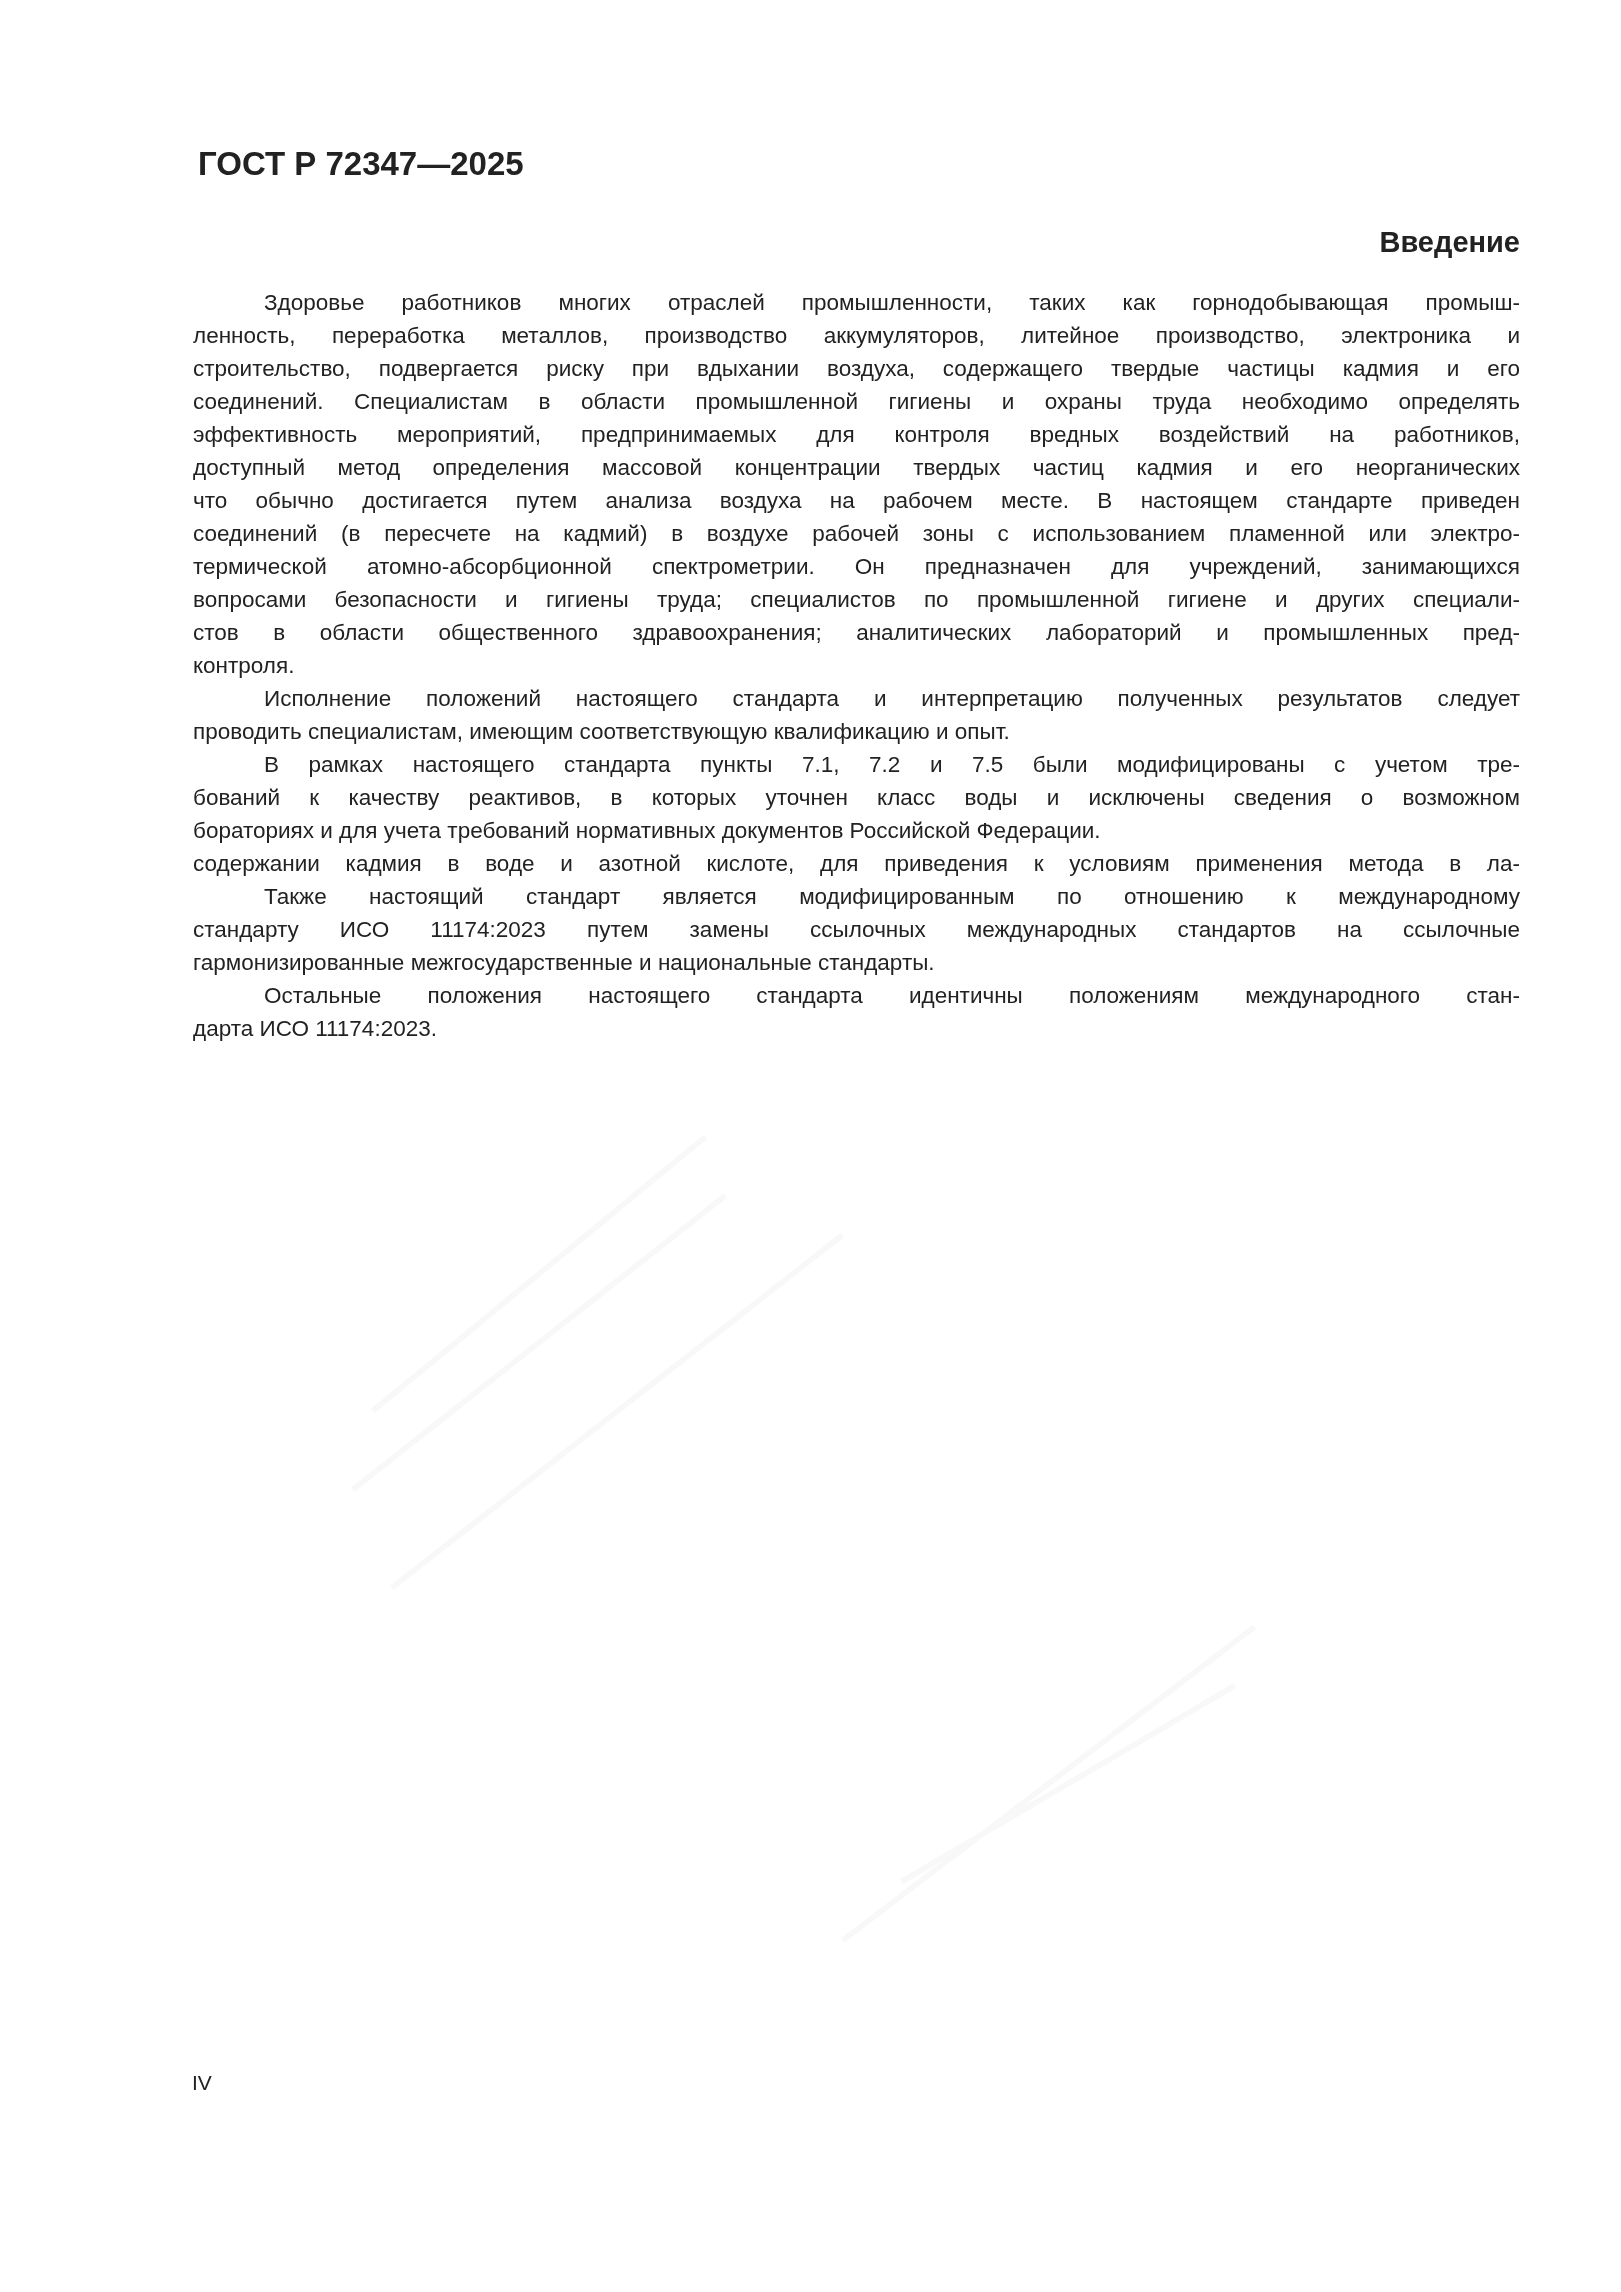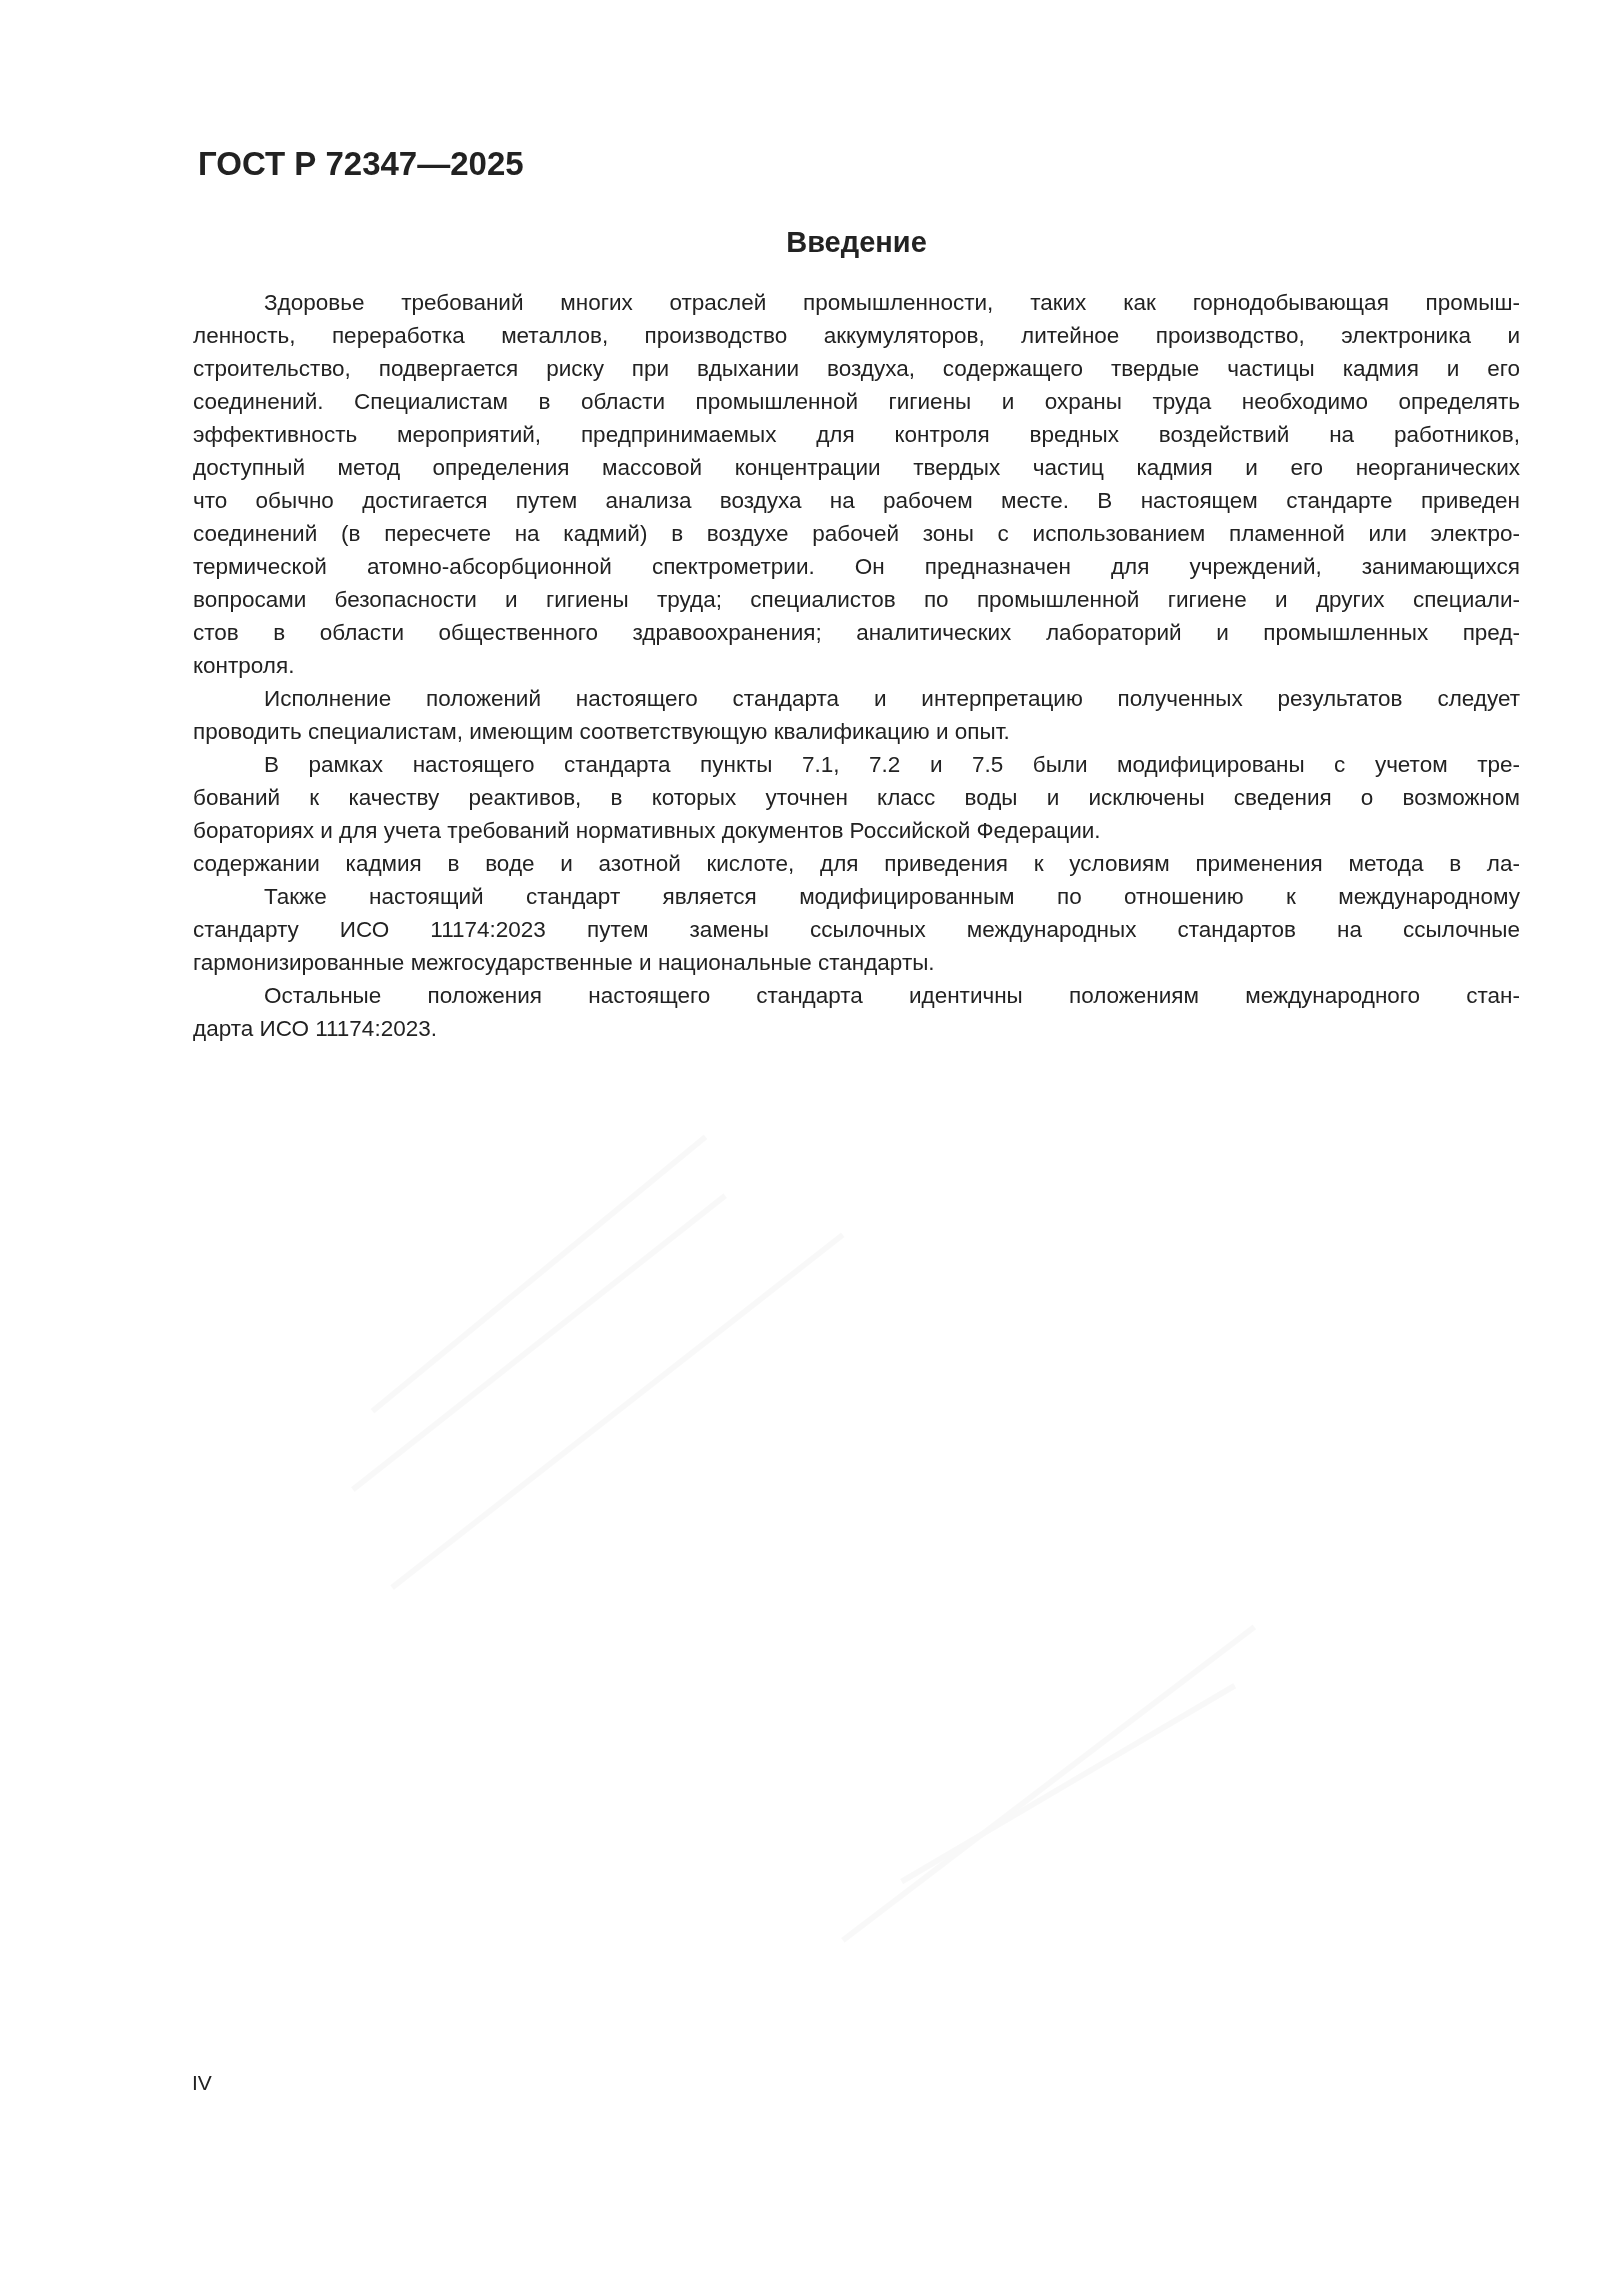--- a/index.html
+++ b/index.html
@@ -21,21 +21,21 @@
       white-space: nowrap;
     }
     .section-title {
       position: absolute;
       left: 193px;
       width: 1327px;
       top: 225px;
       font-size: 29px;
       font-weight: bold;
       line-height: 35px;
-      text-align: center;
+      text-align: right;
     }
     .body {
       position: absolute;
       left: 193px;
       top: 286px;
       width: 1327px;
       font-size: 22.5px;
       line-height: 33px;
     }
     .line {
@@ -69,21 +69,21 @@
 </head>
 <body>
 
 <div class="doc-code">ГОСТ Р 72347—2025</div>
 
 <div class="section-title">Введение</div>
 
 <div class="body">
 
   <div class="para">
-    <span class="line indent">Здоровье требований многих отраслей промышленности, таких как горнодобывающая промыш-</span>
+    <span class="line indent">Здоровье работников многих отраслей промышленности, таких как горнодобывающая промыш-</span>
     <span class="line">ленность, переработка металлов, производство аккумуляторов, литейное производство, электроника и</span>
     <span class="line">строительство, подвергается риску при вдыхании воздуха, содержащего твердые частицы кадмия и его</span>
     <span class="line">соединений. Специалистам в области промышленной гигиены и охраны труда необходимо определять</span>
     <span class="line">эффективность мероприятий, предпринимаемых для контроля вредных воздействий на работников,</span>
     <span class="line">доступный метод определения массовой концентрации твердых частиц кадмия и его неорганических</span>
     <span class="line">что обычно достигается путем анализа воздуха на рабочем месте. В настоящем стандарте приведен</span>
     <span class="line">соединений (в пересчете на кадмий) в воздухе рабочей зоны с использованием пламенной или электро-</span>
     <span class="line">термической атомно-абсорбционной спектрометрии. Он предназначен для учреждений, занимающихся</span>
     <span class="line">вопросами безопасности и гигиены труда; специалистов по промышленной гигиене и других специали-</span>
     <span class="line">стов в области общественного здравоохранения; аналитических лабораторий и промышленных пред-</span>

